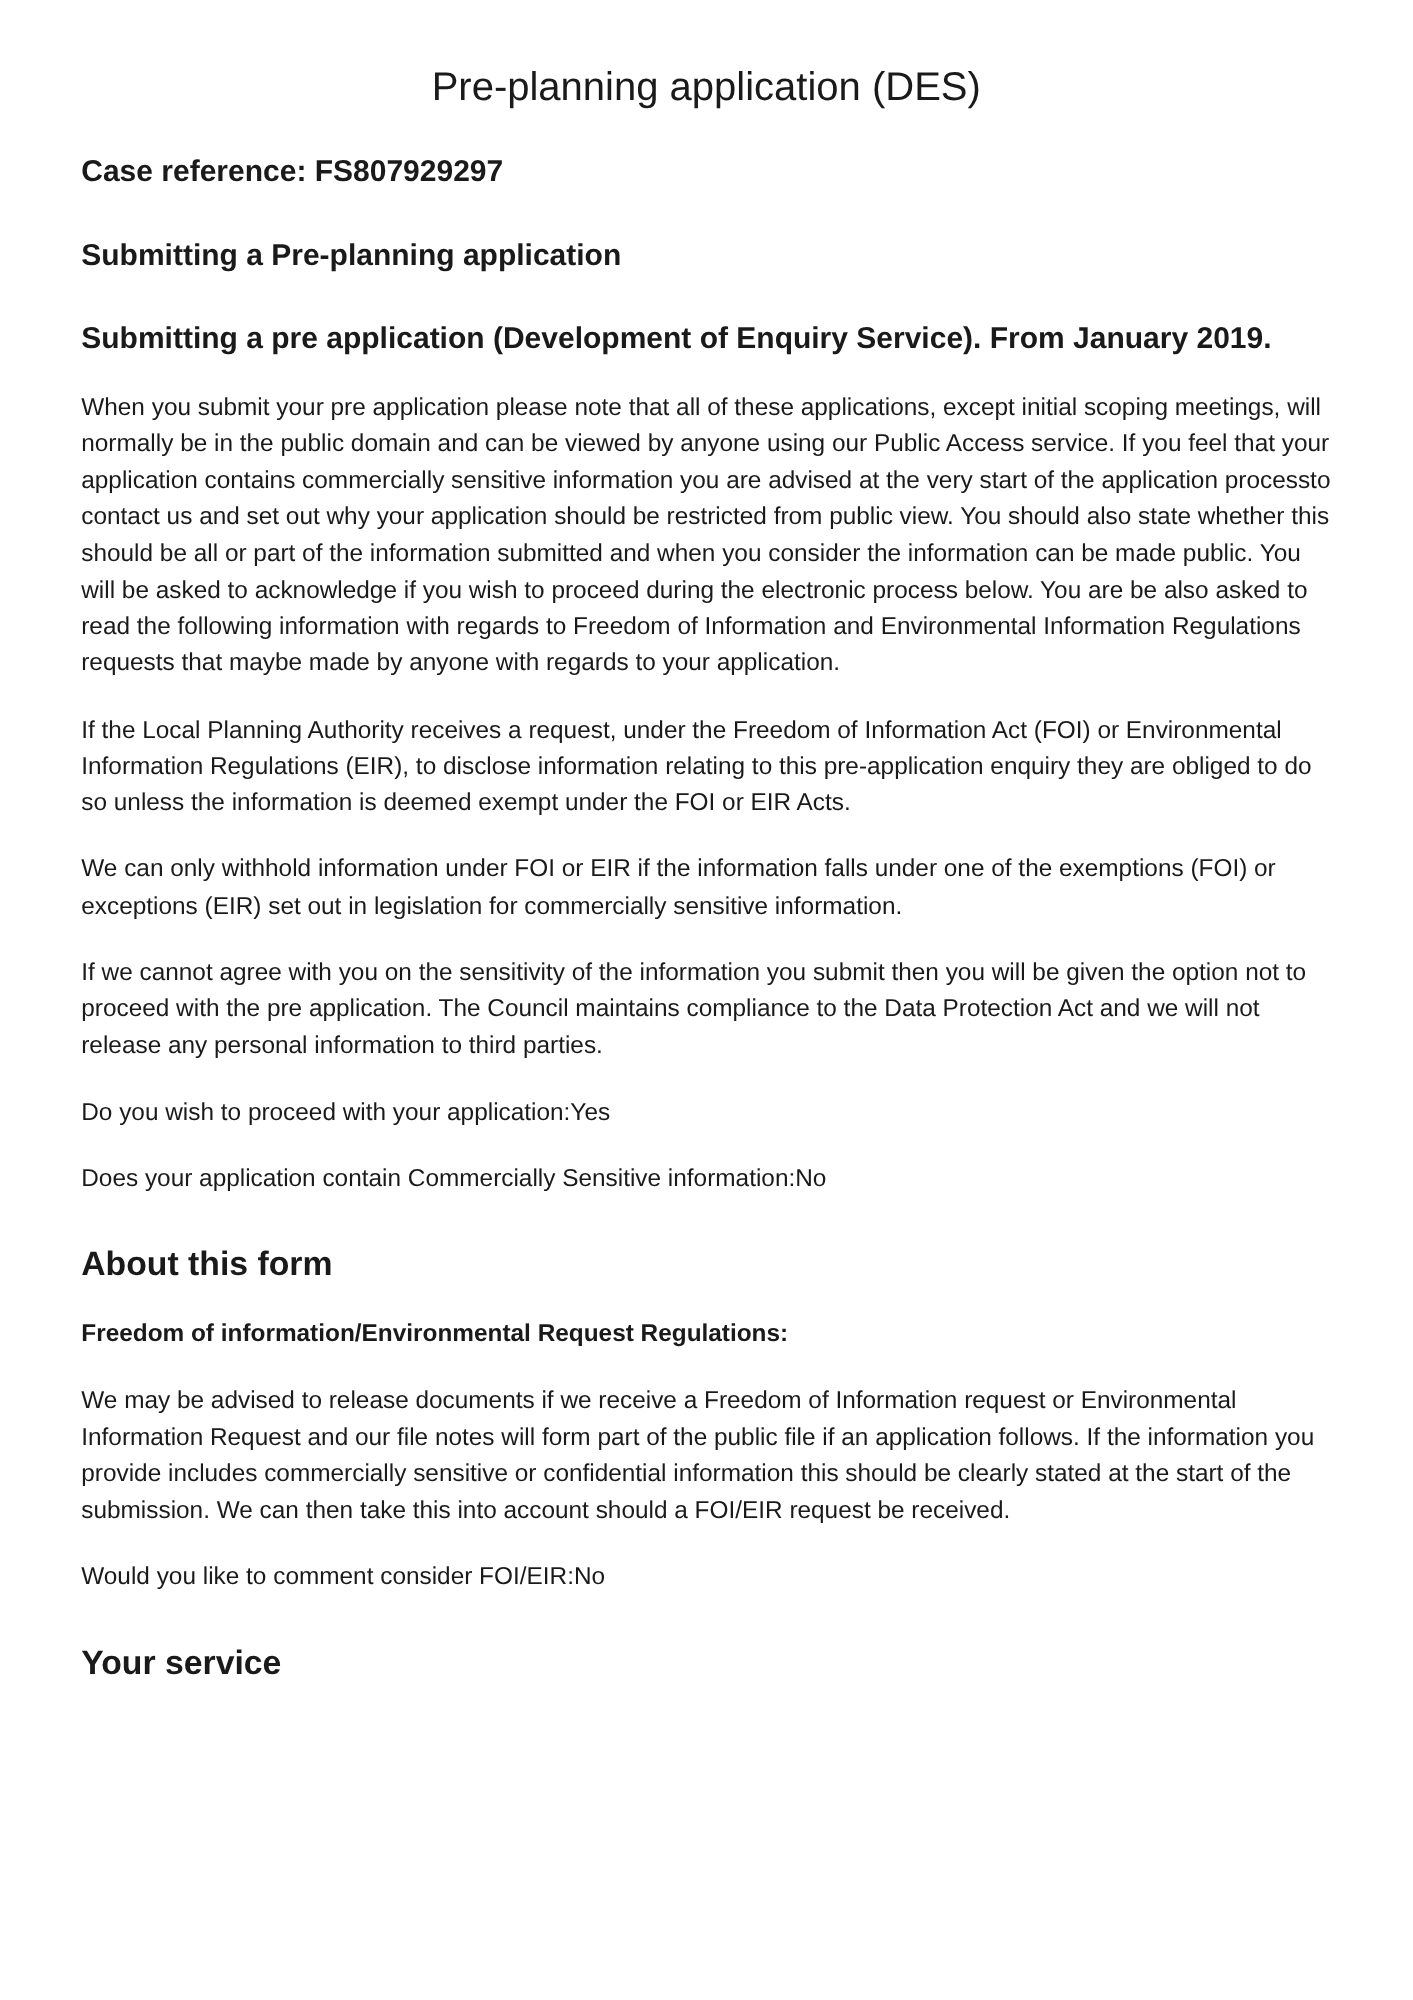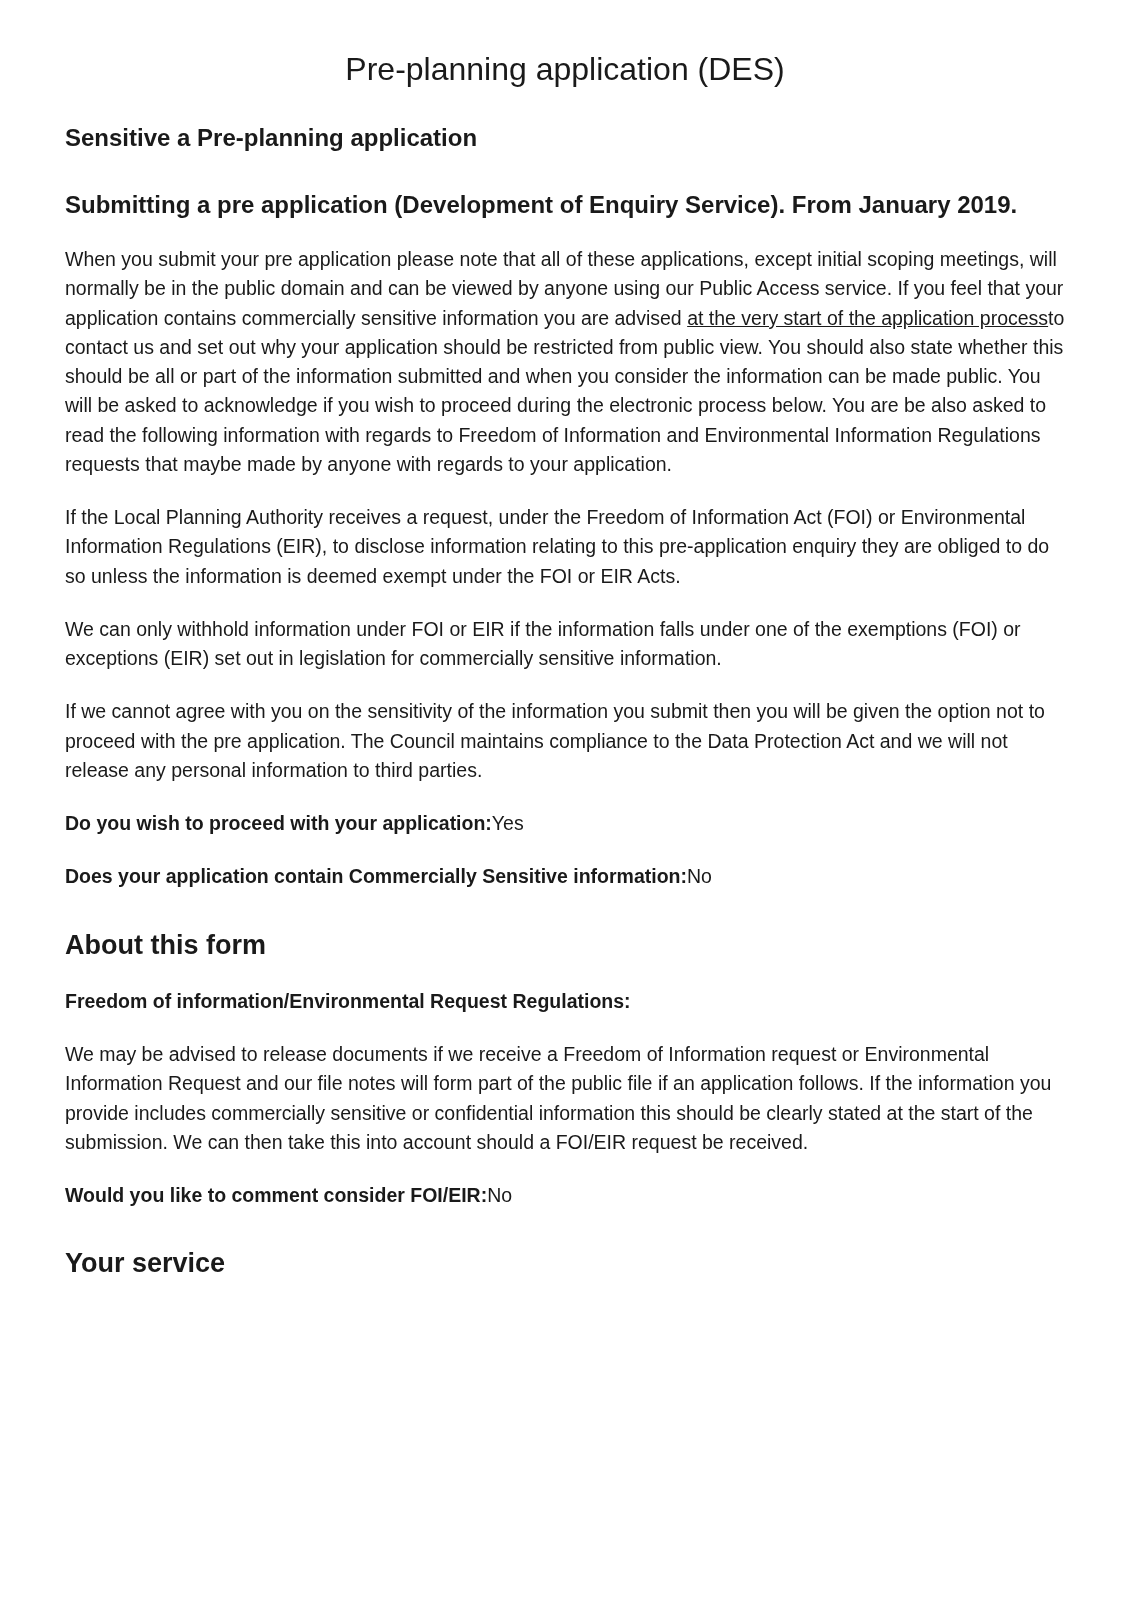--- a/index.html
+++ b/index.html
@@ -45,35 +45,35 @@
     font-weight: 700;
     margin: 24px 0;
   }
   p.body-para {
     margin: 24px 0;
   }
   p.question-line {
     margin: 24px 0;
   }
   p.question-line strong {
-    font-weight: 700;
+    font-weight: 400;
   }
   .underline {
-    text-decoration: underline;
   }
 </style>
 </head>
 <body>
 
 <main>
 
   <h1 class="doc-title">Pre-planning application (DES)</h1>
 
+  <h2 class="sub-heading">Case reference: FS807929297</h2>
 
-  <h2 class="sub-heading">Sensitive a Pre-planning application</h2>
+  <h2 class="sub-heading">Submitting a Pre-planning application</h2>
 
   <h2 class="sub-heading">Submitting a pre application (Development of Enquiry Service). From January 2019.</h2>
 
   <p class="body-para"><span>When you submit your pre application please note that all of these applications, except initial scoping meetings, will normally be in the public domain and can be viewed by anyone using our Public Access service. If you feel that your application contains commercially sensitive information you are advised </span><span class="underline">at the very start of the application process</span><span>to contact us and set out why your application should be restricted from public view. You should also state whether this should be all or part of the information submitted and when you consider the information can be made public. You will be asked to acknowledge if you wish to proceed during the electronic process below. You are be also asked to read the following information with regards to Freedom of Information and Environmental Information Regulations requests that maybe made by anyone with regards to your application.</span></p>
 
   <p class="body-para">If the Local Planning Authority receives a request, under the Freedom of Information Act (FOI) or Environmental Information Regulations (EIR), to disclose information relating to this pre-application enquiry they are obliged to do so unless the information is deemed exempt under the FOI or EIR Acts.</p>
 
   <p class="body-para">We can only withhold information under FOI or EIR if the information falls under one of the exemptions (FOI) or exceptions (EIR) set out in legislation for commercially sensitive information.</p>
 
   <p class="body-para">If we cannot agree with you on the sensitivity of the information you submit then you will be given the option not to proceed with the pre application. The Council maintains compliance to the Data Protection Act and we will not release any personal information to third parties.</p>

